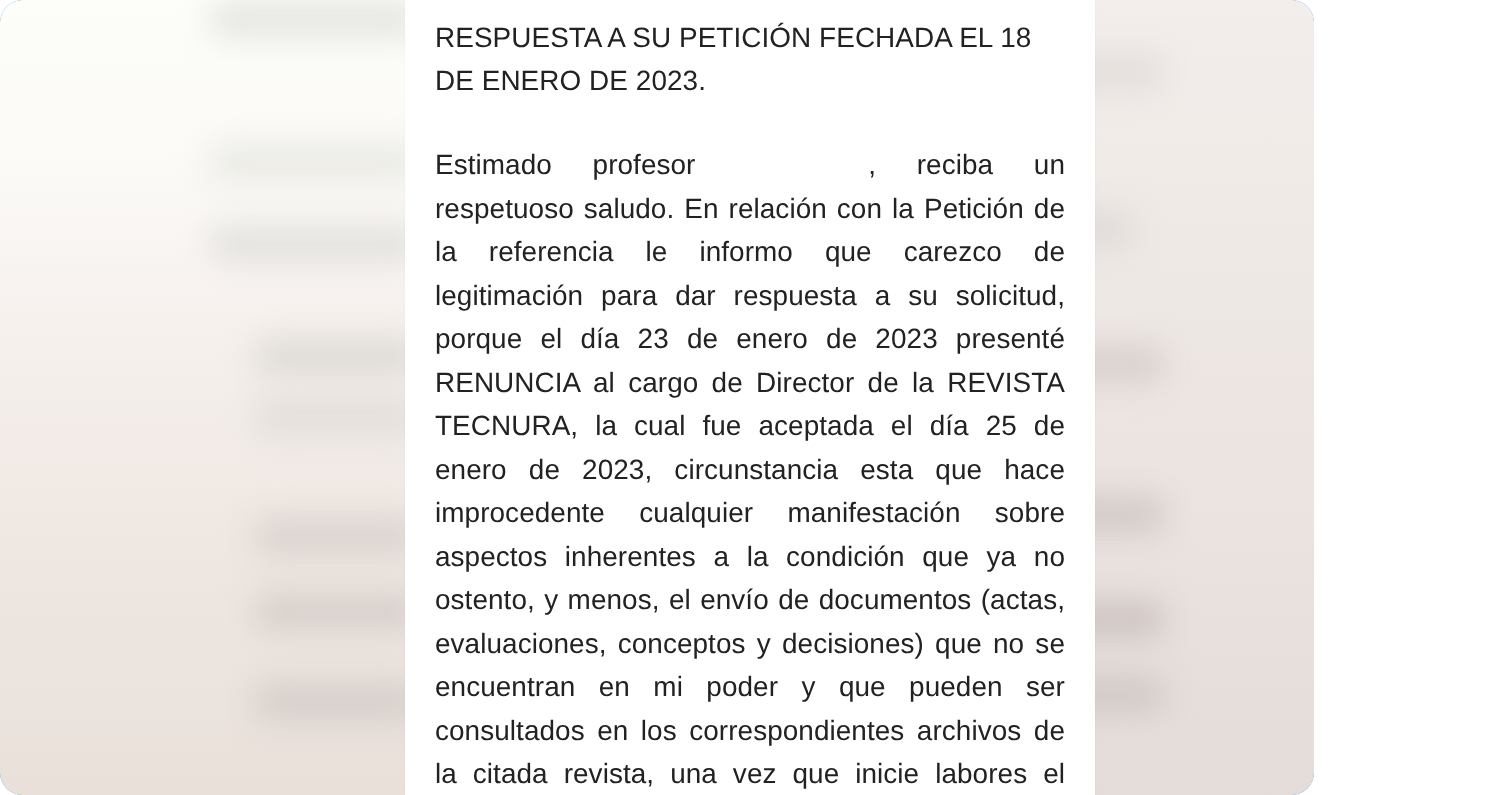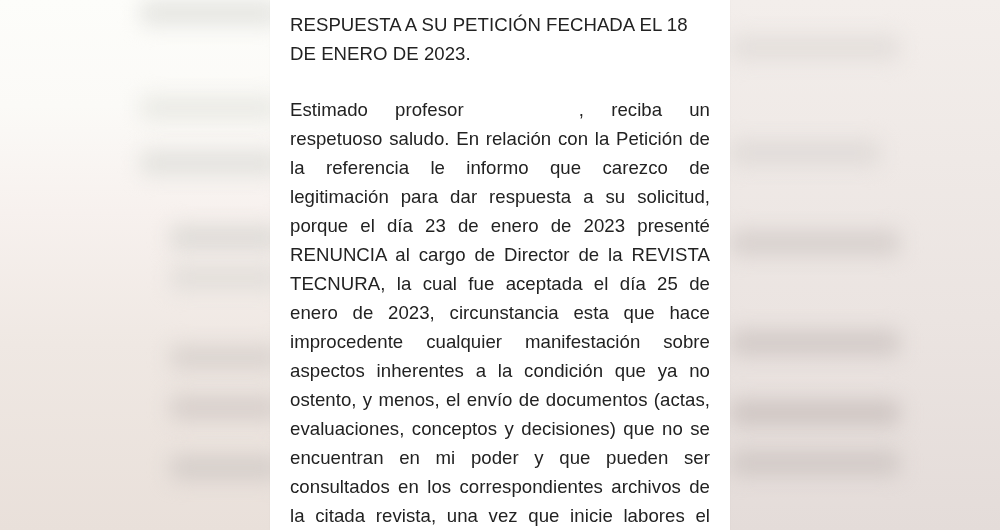--- a/index.html
+++ b/index.html
@@ -5,24 +5,25 @@
     html, body {
       margin: 0;
       padding: 0;
       width: 1000px;
       height: 530px;
       overflow: hidden;
       font-family: "Liberation Sans", sans-serif;
     }
     .stage {
       position: relative;
-      width: 1000px;
+      width: 876px;
       height: 530px;
       overflow: hidden;
       background: #3b82f6;
+      border-radius: 15px;
     }
     .blur-bg {
       position: absolute;
       top: 0; bottom: 0;
       width: 270px;
       overflow: hidden;
     }
     .blur-bg.left {
       left: 0;
       background: linear-gradient(180deg, #fdfdfa 0%, #fbfaf7 20%, #f7f1ee 40%, #efe8e3 65%, #e9e0da 100%);

